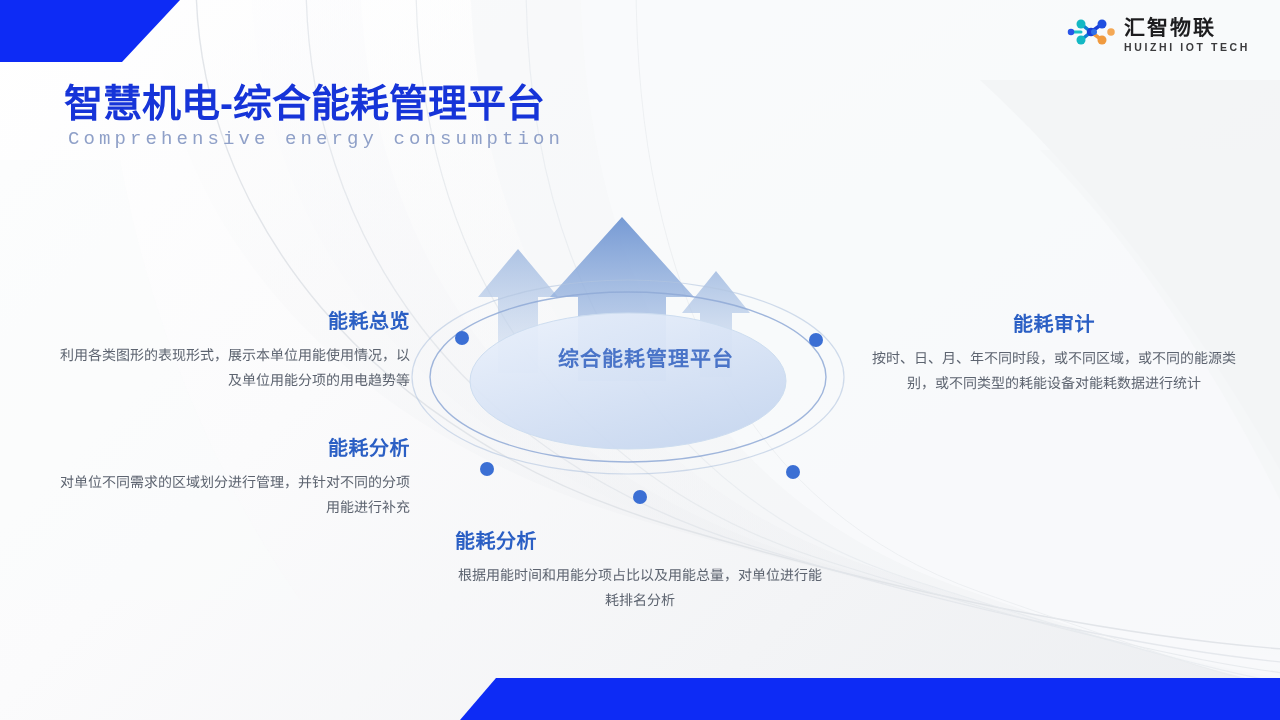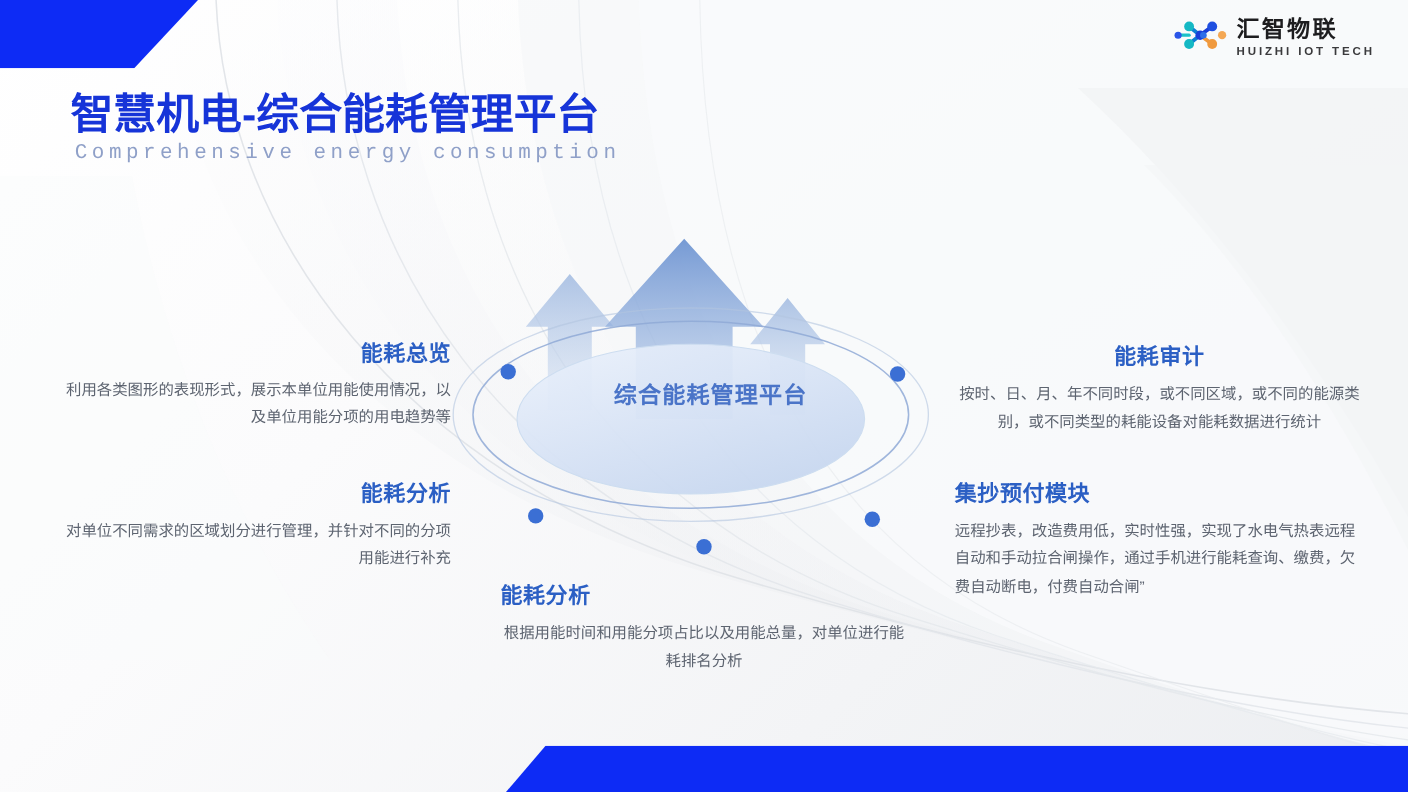--- a/index.html
+++ b/index.html
@@ -181,23 +181,19 @@
   <div class="block b-maint">
     <div class="blk-title">能耗分析</div>
     <div class="blk-body">对单位不同需求的区域划分进行管理，并针对不同的分项用能进行补充</div>
   </div>
 
   <div class="block b-audit">
     <div class="blk-title">能耗审计</div>
     <div class="blk-body">按时、日、月、年不同时段，或不同区域，或不同的能源类别，或不同类型的耗能设备对能耗数据进行统计</div>
   </div>
 
-  <div class="block b-prepay">
-    <div class="blk-title">集抄预付模块</div>
-    <div class="blk-body">远程抄表，改造费用低，实时性强，实现了水电气热表远程自动和手动拉合闸操作，通过手机进行能耗查询、缴费，欠费自动断电，付费自动合闸”</div>
-  </div>
 
   <div class="block b-analysis">
     <div class="blk-title">能耗分析</div>
     <div class="blk-body">根据用能时间和用能分项占比以及用能总量，对单位进行能耗排名分析</div>
   </div>
 
 </div>
 
 </body></html>

